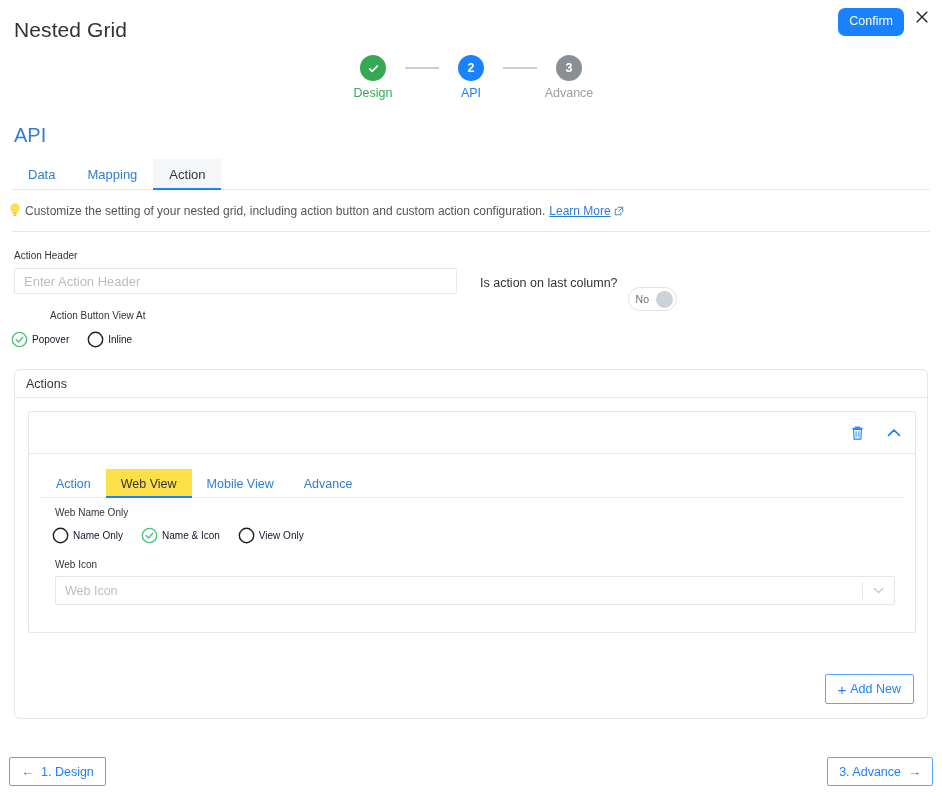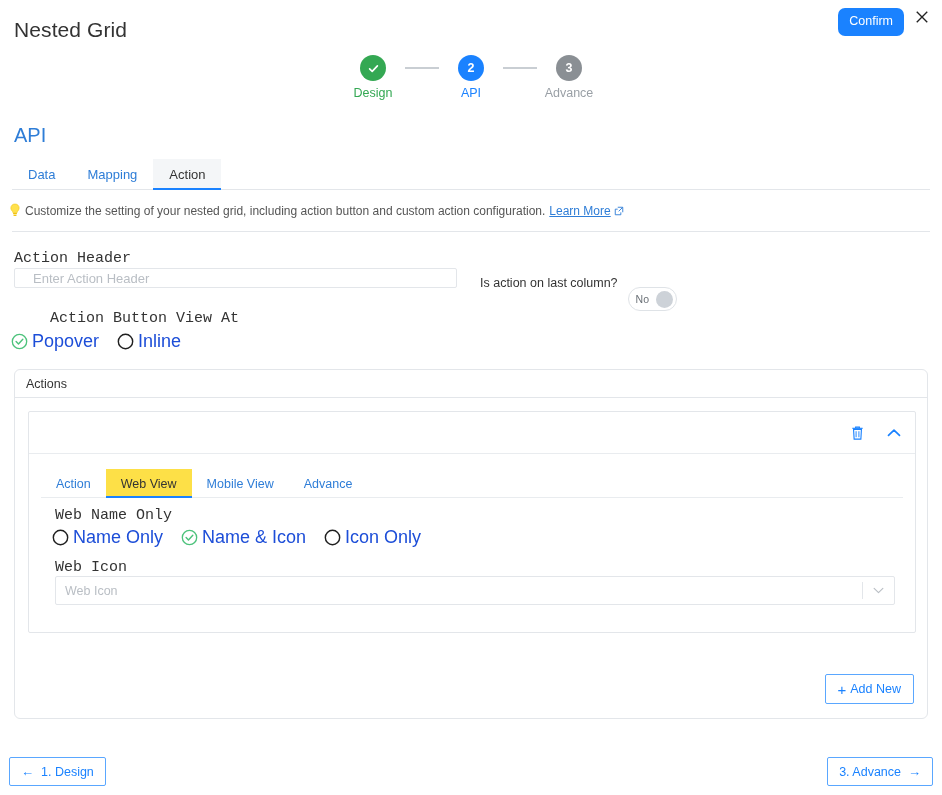--- a/index.html
+++ b/index.html
@@ -88,27 +88,27 @@
     color: #2e7dd7; text-decoration: underline; margin-left: 4px; cursor: pointer;
     display: inline-flex; align-items: center;
   }
   .ext-icon { width: 10px; height: 10px; margin-left: 3px; }
   .hr-under-hint {
     position: absolute; left: 12px; right: 12px; top: 231px;
     height: 1px; background: #e3e6ea;
   }
 
   
-  .field-label { font-size: 15px; color: #333333; font-family: Liberation Mono, monospace; }
+  .field-label { font-size: 10px; color: #333333; }
   .lbl-action-header { position: absolute; left: 14px; top: 250px; }
   .input-action-header {
-    position: absolute; left: 14px; top: 268px; width: 443px; height: 20px;
+    position: absolute; left: 14px; top: 268px; width: 443px; height: 26px;
     border: 1px solid #e3e6ea; border-radius: 2px;
     font-family: "Liberation Sans", sans-serif;
-    font-size: 13px; color: #333; padding: 0 18px; background: #fff;
+    font-size: 13px; color: #333; padding: 0 9px; background: #fff;
   }
   .input-action-header::placeholder { color: #b9bec4; }
   .toggle-row {
     position: absolute; left: 480px; top: 268px; height: 29px;
     display: flex; align-items: center; justify-content: flex-end;
   }
   .toggle-label { font-size: 12.5px; color: #333333; margin-right: 10px; }
   .toggle {
     width: 49px; height: 24px; border-radius: 12px;
     border: 1px solid #dfe3e7; background: #ffffff;
@@ -118,21 +118,21 @@
   .toggle-knob {
     position: absolute; right: 3px; top: 3px;
     width: 17px; height: 17px; border-radius: 50%; background: #cdd2d8;
   }
 
   
   .lbl-view-at { position: absolute; left: 20px; top: 310px; margin-left: 30px; }
   .radio-row { display: flex; align-items: center; }
   .radio-opt { display: flex; align-items: center; cursor: pointer; margin-right: 18px; }
   .radio-opt .ring { width: 17px; height: 17px; margin-right: 4px; flex: 0 0 auto; }
-  .radio-opt span { font-size: 18px; color: #1d4ed8; }
+  .radio-opt span { font-size: 10px; color: #0f172a; }
   .row-view-at { position: absolute; left: 11px; top: 331px; }
 
   
   .actions-panel {
     position: absolute; left: 14px; top: 369px; width: 914px; height: 350px;
     border: 1px solid #e3e6ea; border-radius: 6px; background: #ffffff;
   }
   .actions-panel-head {
     height: 28px; border-bottom: 1px solid #e3e6ea;
     display: flex; align-items: center; padding-left: 11px;
@@ -331,21 +331,21 @@
           <svg class="ring" viewBox="0 0 18 18" aria-hidden="true">
             <circle cx="9" cy="9" r="7.6" fill="none" stroke="#4cc27b" stroke-width="1.4"></circle>
             <path d="M5.4 9.1 L7.9 11.6 L12.5 6.6" stroke="#4cc27b" stroke-width="1.5" fill="none" stroke-linecap="round" stroke-linejoin="round"></path>
           </svg>
           <span>Name &amp; Icon</span>
         </label>
         <label class="radio-opt">
           <svg class="ring" viewBox="0 0 18 18" aria-hidden="true">
             <circle cx="9" cy="9" r="7.6" fill="none" stroke="#1f1f1f" stroke-width="1.5"></circle>
           </svg>
-          <span>Icon Only</span>
+          <span>View Only</span>
         </label>
       </div>
 
       <div class="field-label lbl-web-icon">Web Icon</div>
       <div class="select-web-icon">
         <span class="select-placeholder">Web Icon</span>
         <span class="select-divider"></span>
         <span class="select-arrow">
           <svg class="chev-down-icon" viewBox="0 0 12 8" aria-hidden="true">
             <path d="M1 1.6 L6 6.4 L11 1.6" stroke="#b9bec4" stroke-width="1.3" fill="none" stroke-linecap="round" stroke-linejoin="round"></path>

